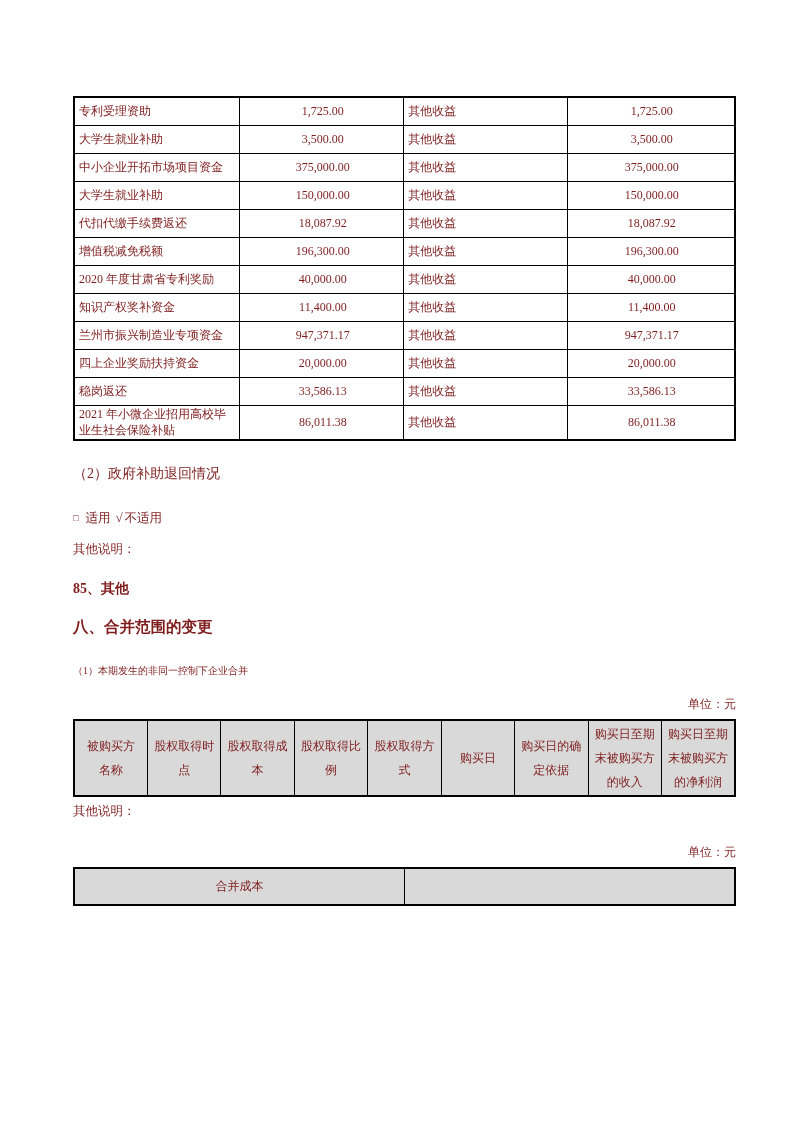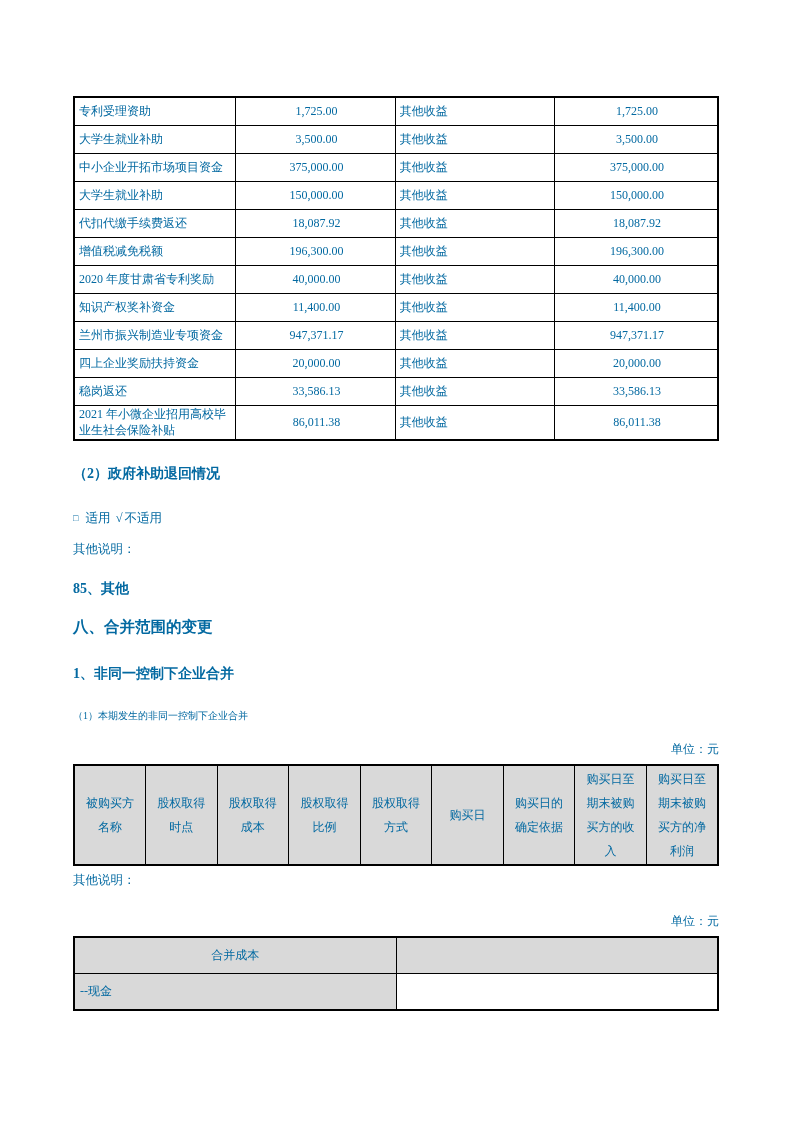--- a/index.html
+++ b/index.html
@@ -1,36 +1,36 @@
 <!DOCTYPE html>
 <html><head>
 <meta charset="utf-8">
 <style>
   html, body { margin:0; padding:0; background:#ffffff; }
   .page {
     width: 793px;
     height: 1122px;
     background: #ffffff;
     box-sizing: border-box;
-    padding: 96px 74px 0 73px;
+    padding: 96px 57px 0 73px;
     font-family: "Liberation Serif", "DejaVu Serif", serif;
-    color: #0369a1;
+    color: #7f1d1d;
     overflow: hidden;
   }
   table { border-collapse: collapse; width: 100%; table-layout: fixed; }
   .tbl { border: 2px solid #000; }
   .tbl td, .tbl th { border: 1px solid #000; font-size: 12px; font-weight: normal; vertical-align: middle; }
 
   
   .t1 td { height: 25px; padding: 1px 4px; line-height: 1.3; }
   .t1 .c-num { text-align: center; padding-right: 2px; }
   .t1 .c-name, .t1 .c-cat { text-align: left; }
 
   
-  .h-sub   { font-size: 14px; font-weight: bold; margin: 24px 0 0; }
+  .h-sub   { font-size: 14px; font-weight: normal; margin: 24px 0 0; }
   .line-apply { font-size: 12.5px; margin: 27px 0 0; }
   .line-note  { font-size: 12.5px; margin: 14px 0 0; }
   .h-85  { font-size: 14px;  font-weight: bold; margin: 22px 0 11px; }
   .h-8   { font-size: 15.5px; font-weight: bold; margin: 19px 0 0; }
   .h-1   { font-size: 14px; font-weight: bold; margin: 27px 0 0; }
   .h-11  { font-size: 10px; font-weight: normal; margin: 26px 0 0; }
   .h-22  { font-size: 14px; font-weight: bold; margin: 24px 0 0; }
   .unit  { font-size: 12px; text-align: right; margin: 18px 0 6px; }
   .unit2 { font-size: 12px; text-align: right; margin: 24px 0 6px; }
   .line-note2 { font-size: 12.5px; margin: 6px 0 0; }
@@ -137,21 +137,20 @@
   <p class="h-sub">（2）政府补助退回情况</p>
 
   <p class="line-apply"><span class="chk-box">□</span> <span>适用</span> <span class="chk-mark">√</span><span>不适用</span></p>
 
   <p class="line-note">其他说明：</p>
 
   <p class="h-85">85、其他</p>
 
   <p class="h-8">八、合并范围的变更</p>
 
-  <p class="h-1">1、非同一控制下企业合并</p>
 
   <p class="h-11">（1）本期发生的非同一控制下企业合并</p>
 
   <p class="unit">单位：元</p>
 
   <table class="tbl t2">
     <colgroup>
         <col>
         <col>
         <col>
@@ -185,20 +184,16 @@
   <table class="tbl t3">
     <colgroup>
         <col style="width:50%">
         <col style="width:50%">
       </colgroup>
     <tbody>
       <tr>
         <td class="gray c-center">合并成本</td>
         <td class="gray"></td>
       </tr>
-      <tr>
-        <td class="gray c-left">--现金</td>
-        <td></td>
-      </tr>
     </tbody>
   </table>
 
 </div>
 
 </body></html>

